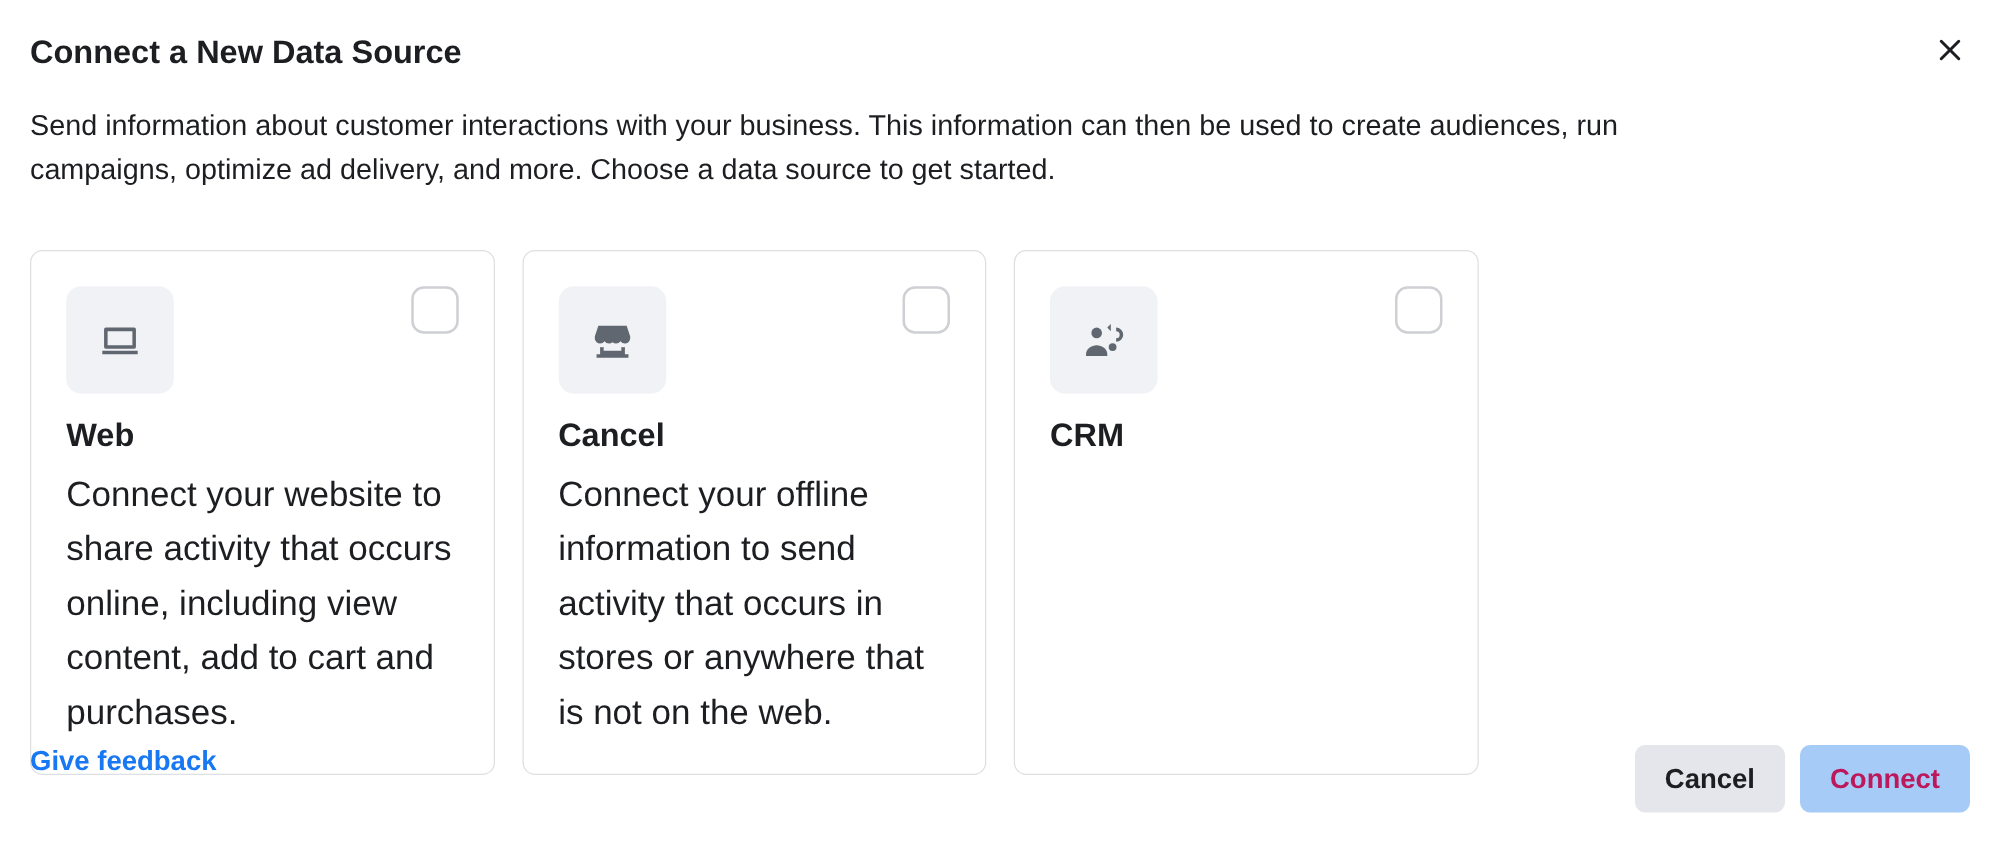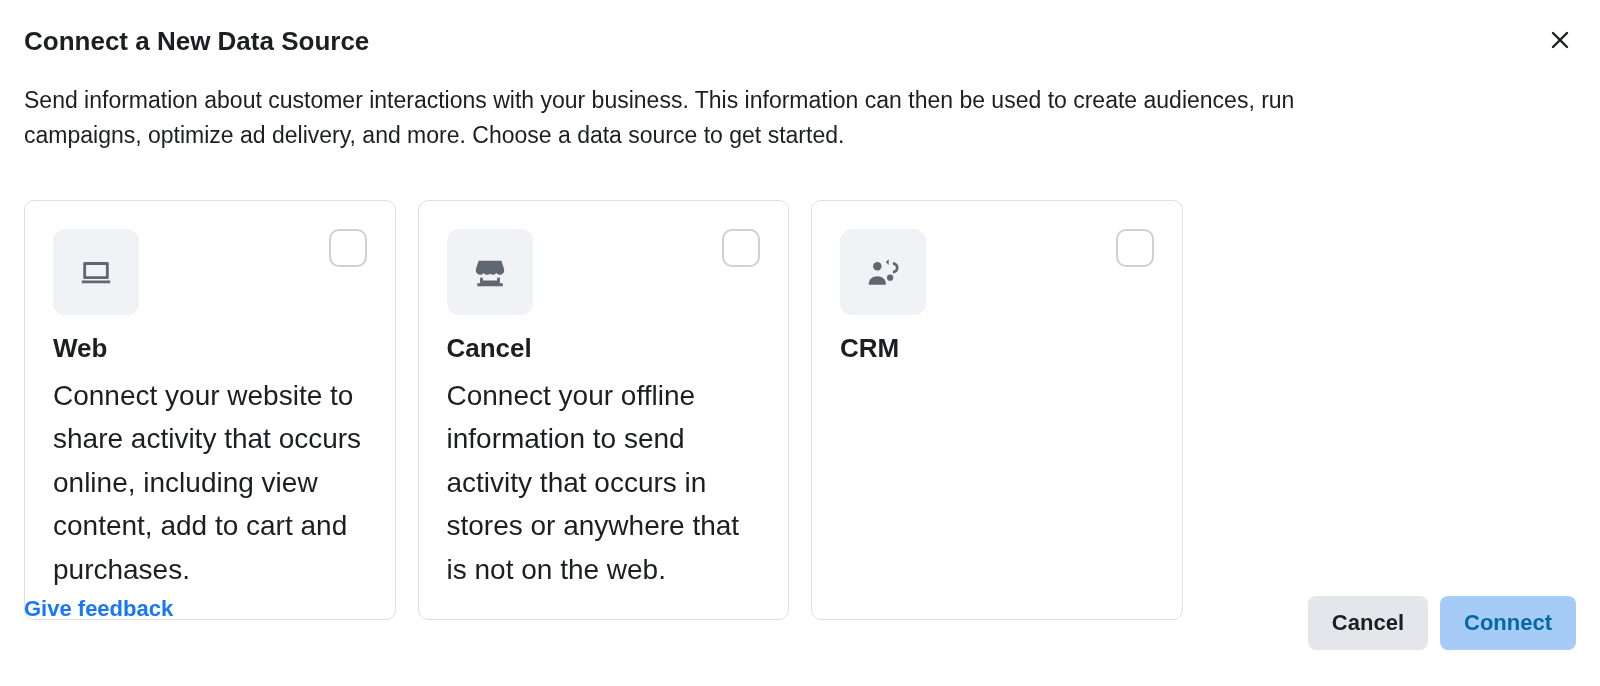--- a/index.html
+++ b/index.html
@@ -123,21 +123,21 @@
       font-size: 22px;
       font-weight: 600;
       cursor: pointer;
     }
     .btn-cancel {
       background: #e4e6eb;
       color: #1c1e21;
     }
     .btn-connect {
       background: #a6cbf6;
-      color: #0369a1;
+      color: #be185d;
       cursor: default;
     }
   </style>
 </head>
 <body>
 
 <div class="header-row">
   <h1 class="title">Connect a New Data Source</h1>
   <button class="close-btn">
     <span>

